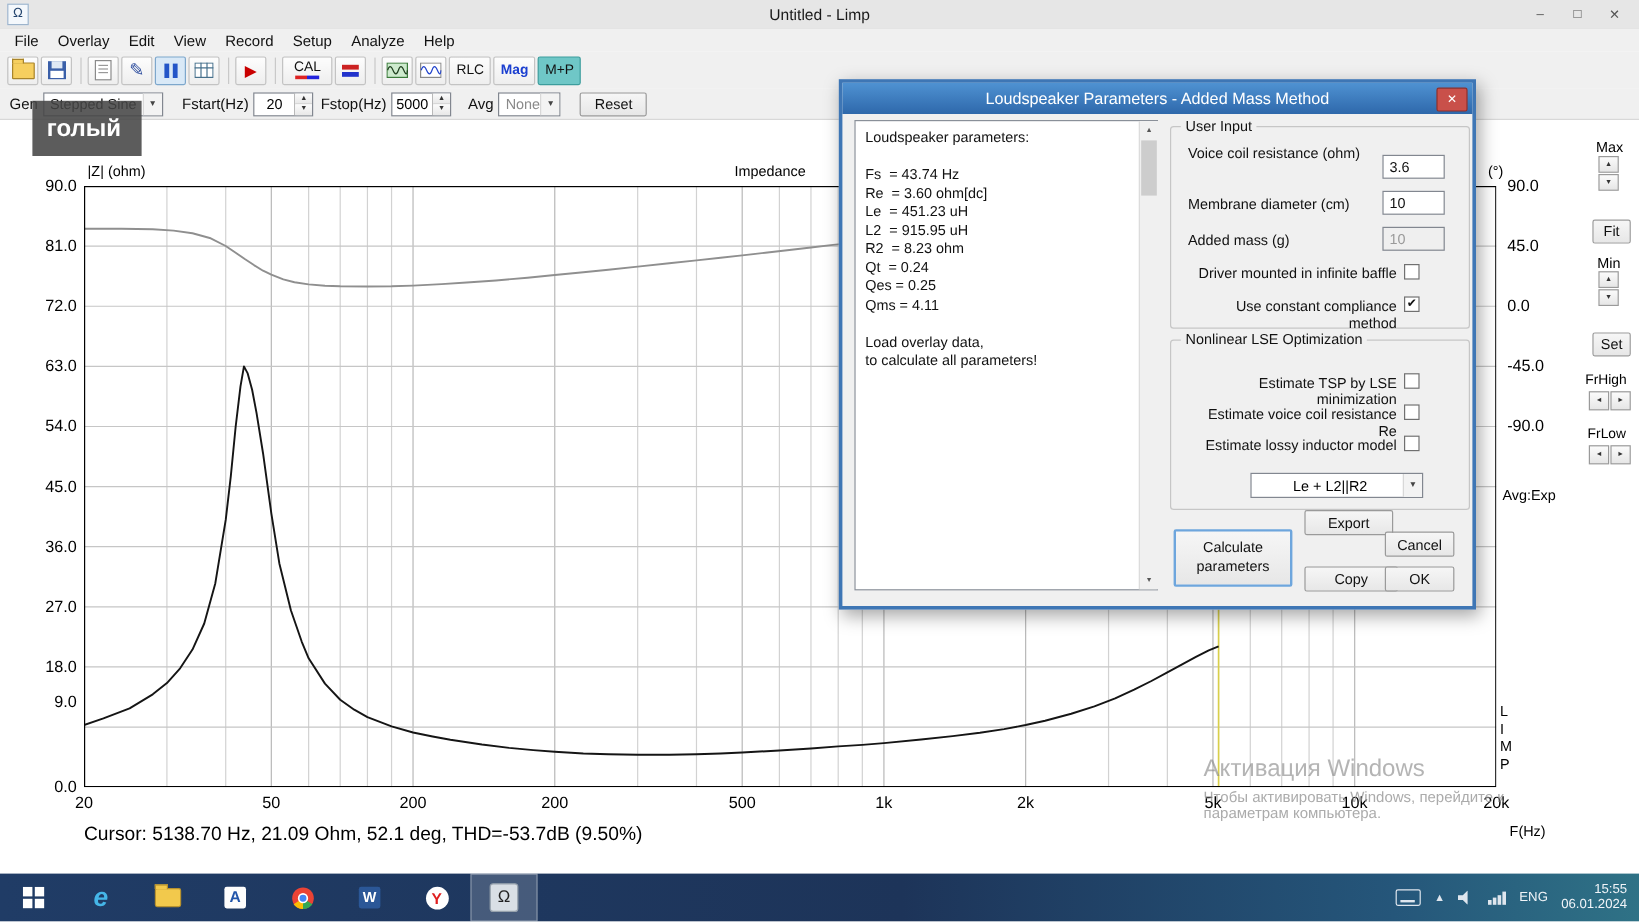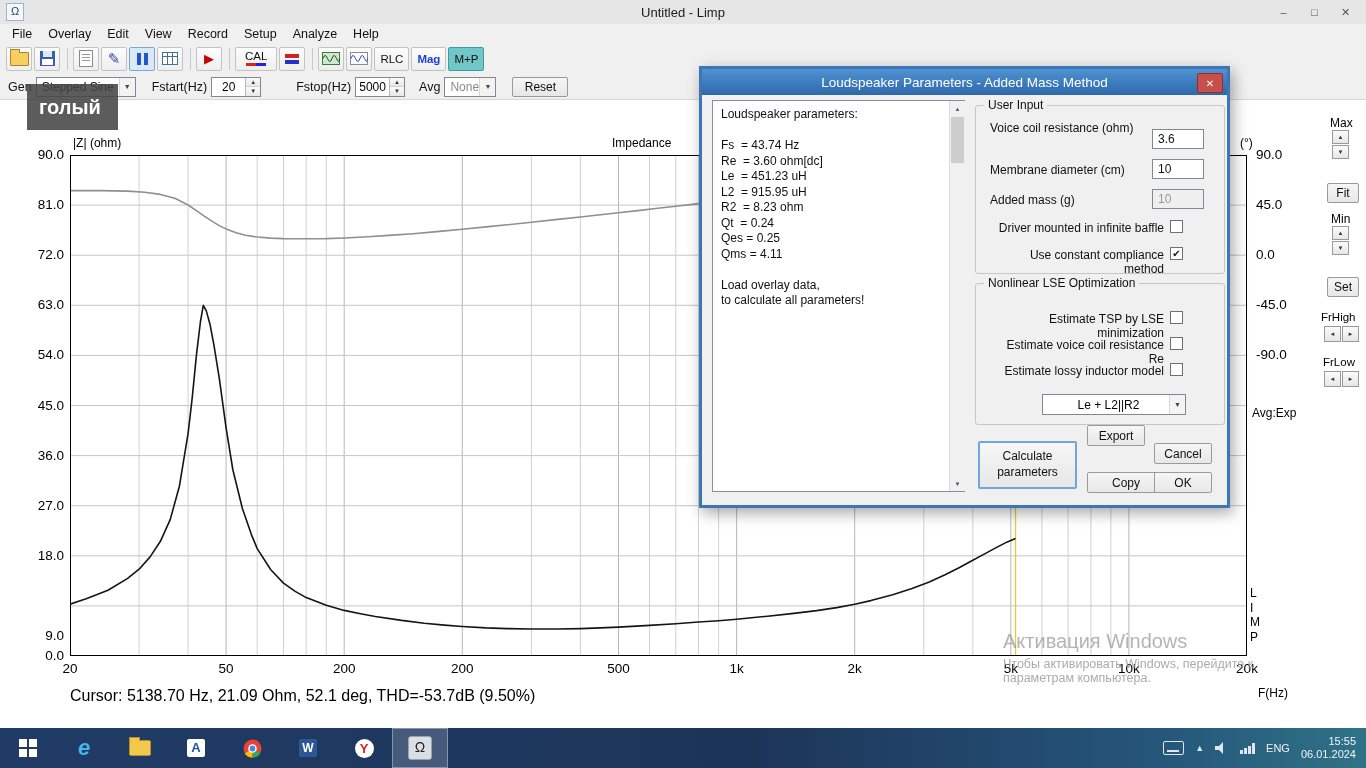--- a/index.html
+++ b/index.html
@@ -230,21 +230,21 @@
       <span class="carr">▼</span>
     </span>
     <span class="ctl-label" style="margin-left:16px">Fstart(Hz)</span>
     <span class="spininput">
       <span class="sval">20</span>
       <span class="vspin2">
           <span>▲</span>
           <span>▼</span>
         </span>
     </span>
-    <span class="ctl-label" style="margin-left:35px">Fstop(Hz)</span>
+    <span class="ctl-label" style="margin-left:6px">Fstop(Hz)</span>
     <span class="spininput">
       <span class="sval">5000</span>
       <span class="vspin2">
           <span>▲</span>
           <span>▼</span>
         </span>
     </span>
     <span class="ctl-label" style="margin-left:14px">Avg</span>
     <span class="combo" style="width:52px;color:#8a8a8a">
       <span class="cval" style="color:#8a8a8a">None</span>
@@ -344,21 +344,21 @@
       <span class="xtick" style="left: 1247px;">20k</span>
       <span class="ylab" style="top: 147px;">90.0</span>
       <span class="ylab" style="top: 197.1px;">81.0</span>
       <span class="ylab" style="top: 247.2px;">72.0</span>
       <span class="ylab" style="top: 297.3px;">63.0</span>
       <span class="ylab" style="top: 347.4px;">54.0</span>
       <span class="ylab" style="top: 397.5px;">45.0</span>
       <span class="ylab" style="top: 447.6px;">36.0</span>
       <span class="ylab" style="top: 497.7px;">27.0</span>
       <span class="ylab" style="top: 547.8px;">18.0</span>
-      <span class="ylab" style="top: 628px; text-align: right;">9.0</span>
+      <span class="ylab" style="top: 577px; text-align: right;">9.0</span>
       <span class="ylab" style="top: 648px;">0.0</span>
       <span class="yrlab" style="top: 147px;">90.0</span>
       <span class="yrlab" style="top: 197px;">45.0</span>
       <span class="yrlab" style="top: 247px;">0.0</span>
       <span class="yrlab" style="top: 297px;">-45.0</span>
       <span class="yrlab" style="top: 347px;">-90.0</span>
     </div>
 
   <div class="watermark">
     <div class="wm1">Активация Windows</div>
@@ -413,21 +413,21 @@
     <span class="dlg-lab r" style="left:290px;top:269px;width:172px">Estimate voice coil resistance Re</span>
     <span class="cb" style="left:468px;top:268px"></span>
     <span class="dlg-lab r" style="left:290px;top:295px;width:172px">Estimate lossy inductor model</span>
     <span class="cb" style="left:468px;top:294px"></span>
     <span class="combo dlg-combo">
       <span class="cval" style="text-align:center">Le + L2||R2</span>
       <span class="carr">▼</span>
     </span>
 
     <span class="btn dlg-btn focus-ring" style="left:276px;top:372px;width:99px;height:48px;text-align:center;line-height:1.3;padding:0 8px">Calculate parameters</span>
-    <span class="btn dlg-btn" style="left:385px;top:356px;width:58px;height:21px">Export</span>
+    <span class="btn dlg-btn" style="left:385px;top:356px;width:74px;height:21px">Export</span>
     <span class="btn dlg-btn" style="left:452px;top:374px;width:58px;height:21px">Cancel</span>
     <span class="btn dlg-btn" style="left:385px;top:403px;width:78px;height:21px">Copy</span>
     <span class="btn dlg-btn" style="left:452px;top:403px;width:58px;height:21px">OK</span>
   </div>
 
 
   <div class="taskbar">
     <span class="task start">
       <svg width="18" height="18">
         <rect x="0" y="0" width="8" height="8" fill="#fff"></rect>

